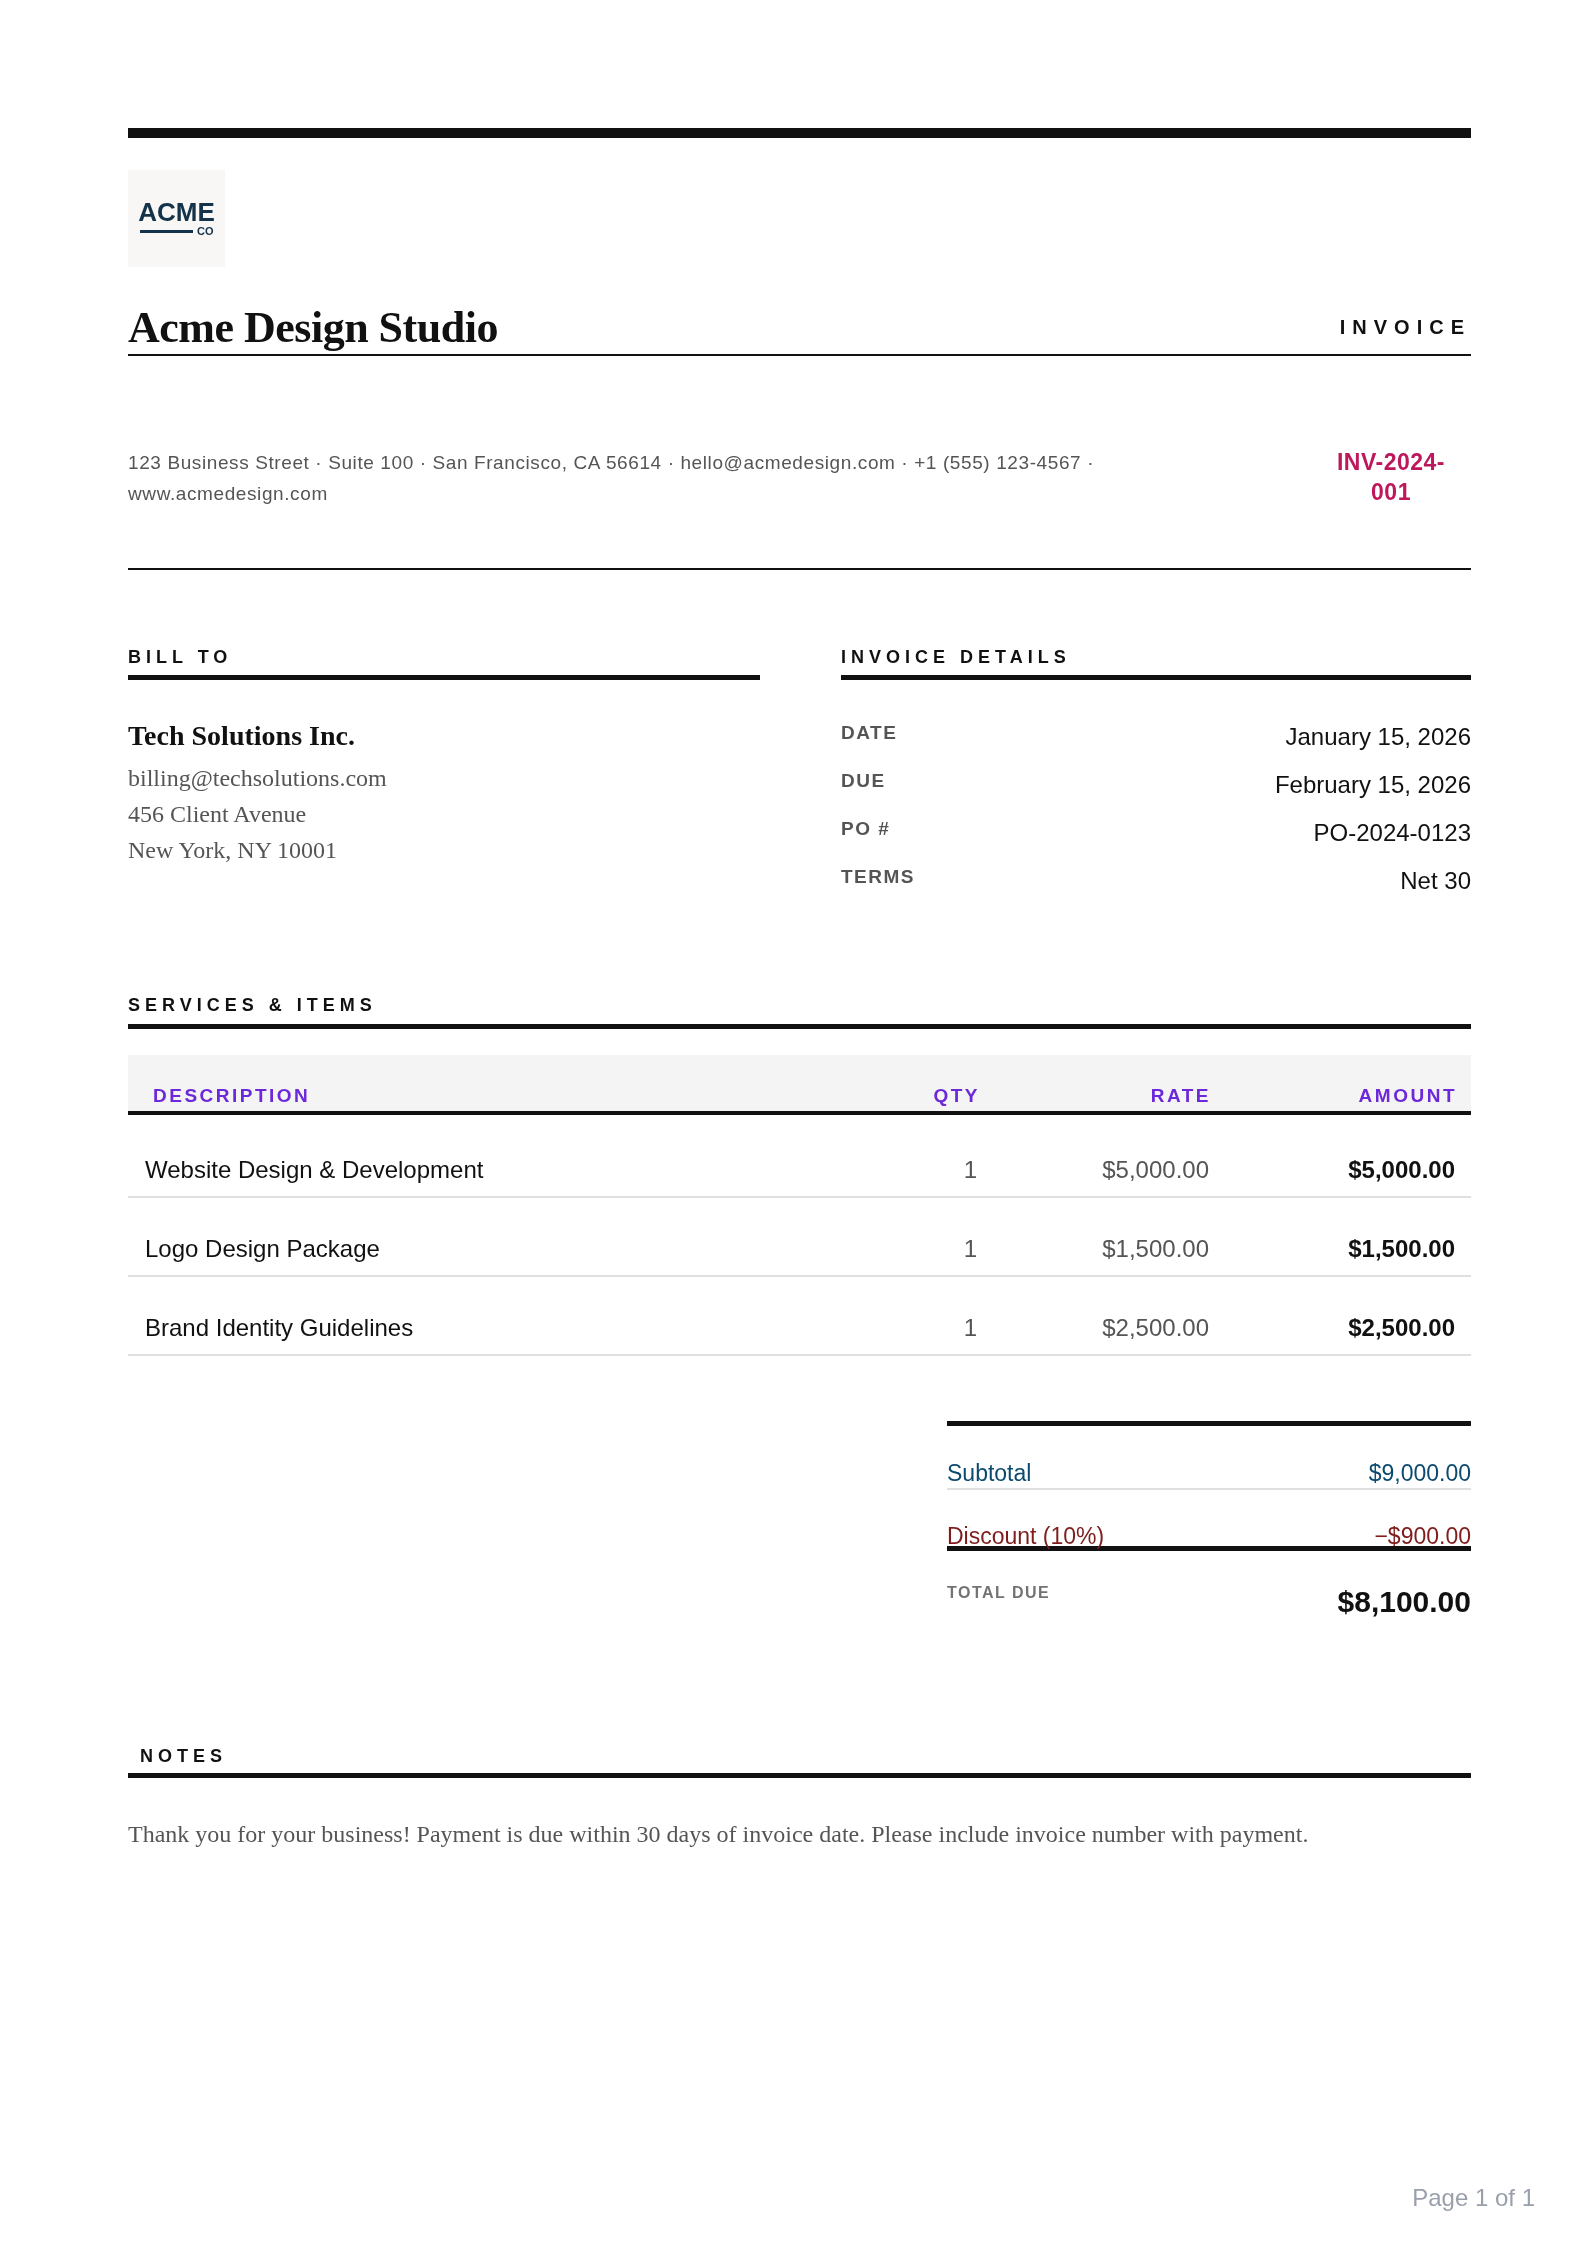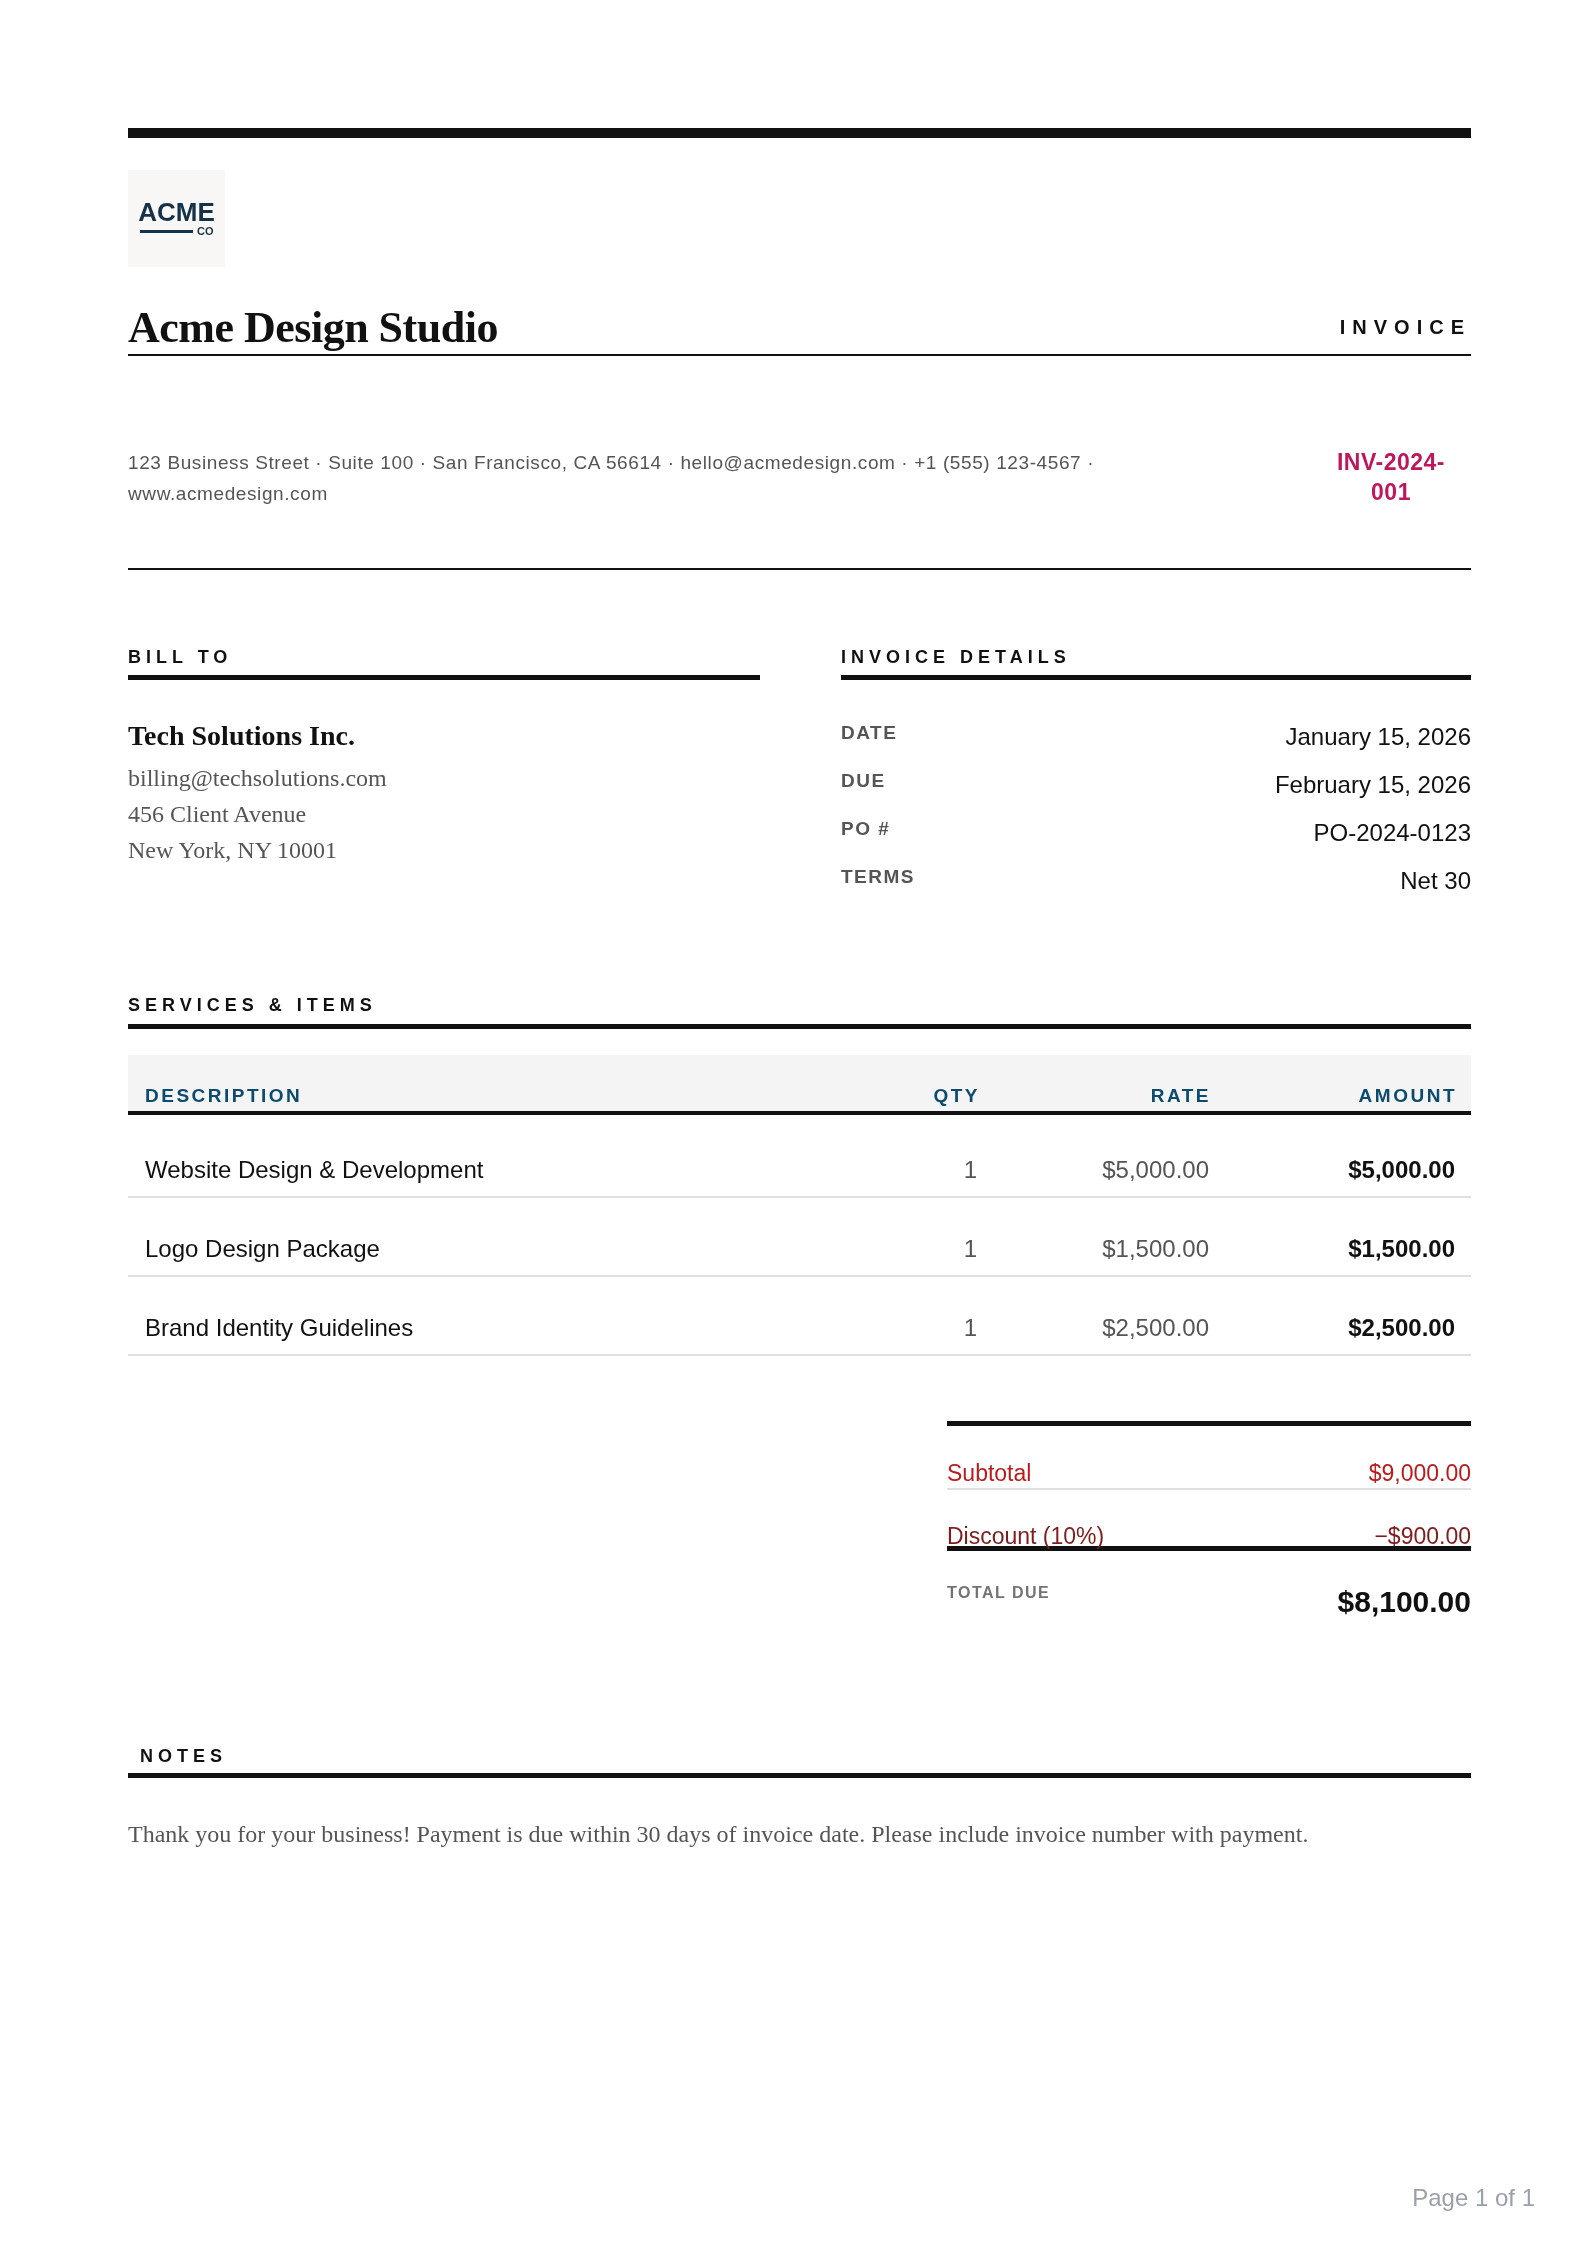--- a/index.html
+++ b/index.html
@@ -36,35 +36,35 @@
   #client-name { left: 128px; top: 720px; font-family: "Liberation Serif", serif; font-weight: 700; font-size: 28px; color: #111111; }
   .client-line { left: 128px; font-family: "Liberation Serif", serif; font-size: 24px; color: #555555; }
 
   .detail-label { left: 841px; font-weight: 700; font-size: 19px; letter-spacing: 1.5px; color: #555555; }
   .detail-value { right: 117px; font-size: 24px; color: #111111; text-align: right; }
 
   #services-label { left: 128px; top: 995px; }
   #services-bar { left: 128px; top: 1024px; width: 1343px; }
 
   #table-head { left: 128px; top: 1055px; width: 1343px; height: 60px; background: #f4f4f4; border-bottom: 4px solid #111111; }
-  .th { position: absolute; top: 30px; font-weight: 700; font-size: 19px; letter-spacing: 2.5px; color: #0c4a6e; }
+  .th { position: absolute; top: 30px; font-weight: 700; font-size: 19px; letter-spacing: 2.5px; color: #6d28d9; margin-left: 8px; }
   .row { position: absolute; left: 128px; width: 1343px; height: 79px; border-bottom: 2px solid #e0e0e0; }
   .cell { position: absolute; top: 37px; font-size: 24px; color: #111111; }
   .cell.desc { left: 17px; }
   .cell.qty { right: 494px; color: #555555; }
   .cell.rate { right: 262px; color: #555555; }
   .cell.amount { right: 16px; font-weight: 700; }
 
   #totals { left: 947px; top: 1421px; width: 524px; }
   #totals .bar-top { height: 5px; background: #111111; }
   .tot-row { position: relative; height: 64px; border-bottom: 2px solid #e0e0e0; }
   .tot-row span { position: absolute; top: 34px; font-size: 23px; }
   .tot-row .l { left: 0; }
   .tot-row .r { right: 0; }
-  .tot-row.sub span { color: #b91c1c; }
+  .tot-row.sub span { color: #0c4a6e; }
   .tot-row.disc { height: 61px; border-bottom: 5px solid #111111; }
   .tot-row.disc span { top: 33px; color: #7f1d1d; }
   .total-due { position: relative; height: 80px; }
   .total-due .l { position: absolute; left: 0; top: 33px; font-weight: 700; font-size: 16px; letter-spacing: 1.5px; color: #737373; }
   .total-due .r { position: absolute; right: 0; top: 34px; font-weight: 700; font-size: 30px; color: #111111; margin-left: 44px; }
 
   #notes-label { left: 140px; top: 1746px; }
   #notes-bar { left: 128px; top: 1773px; width: 1343px; }
   #notes-text { left: 128px; top: 1821px; font-family: "Liberation Serif", serif; font-size: 24px; color: #555555; }
 

